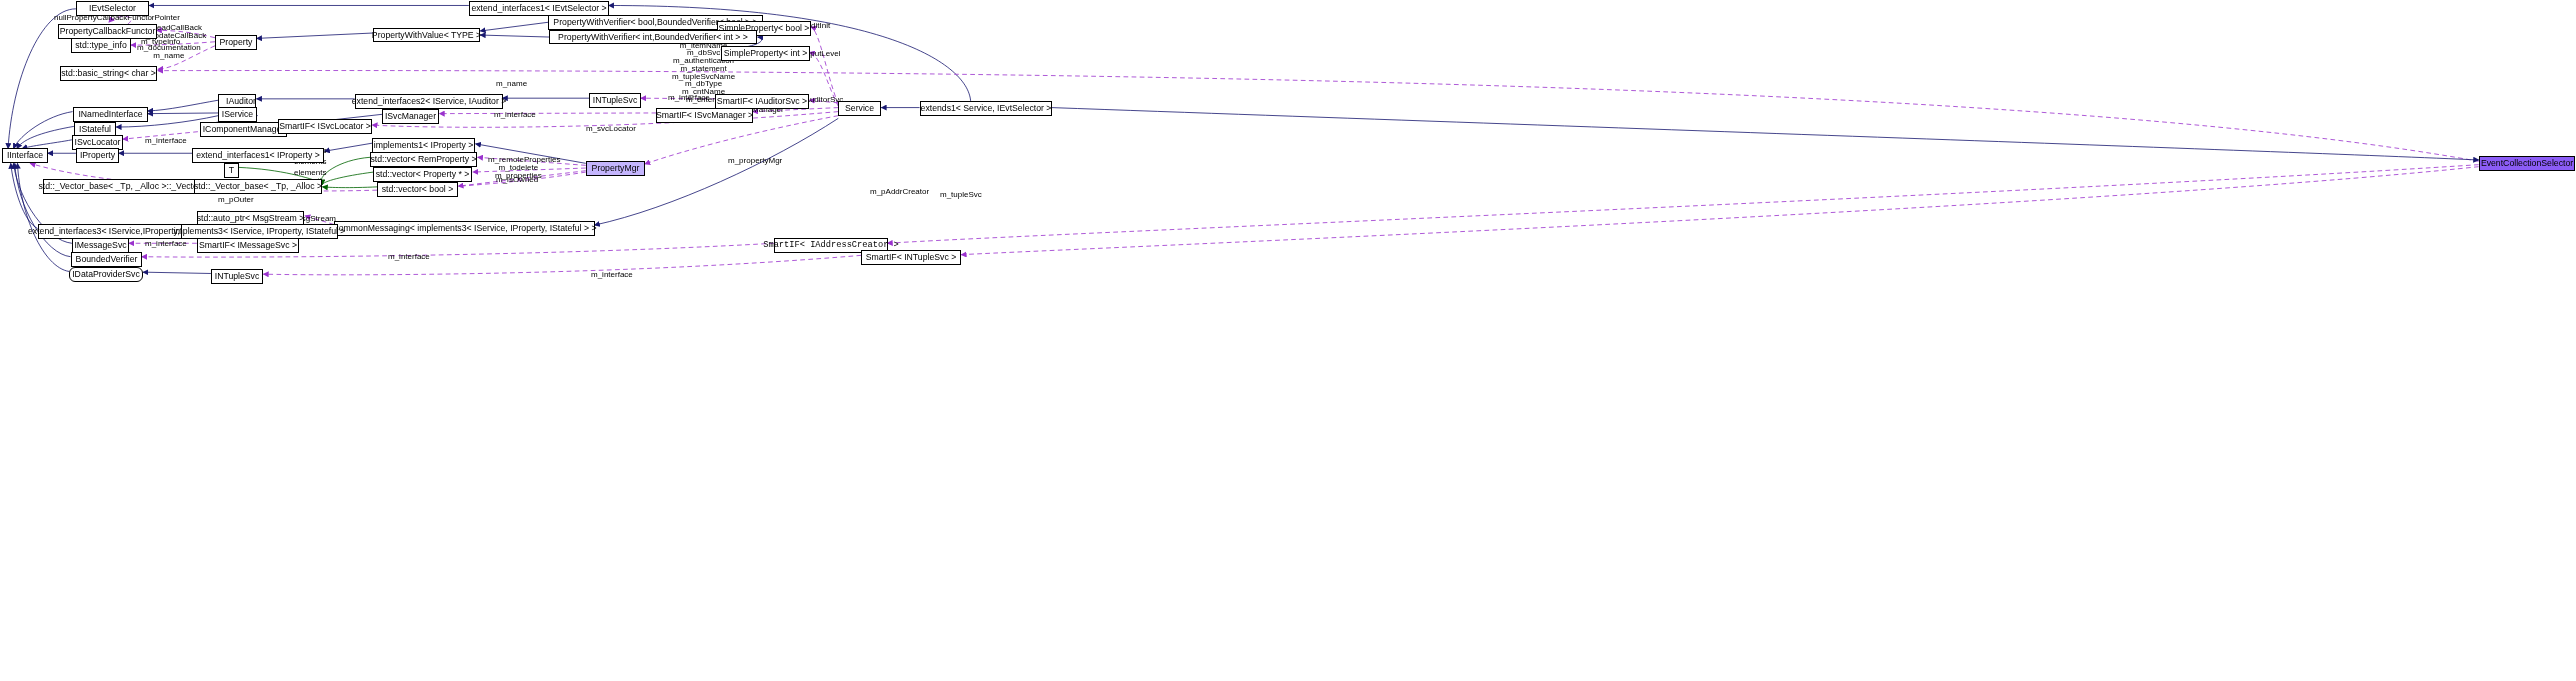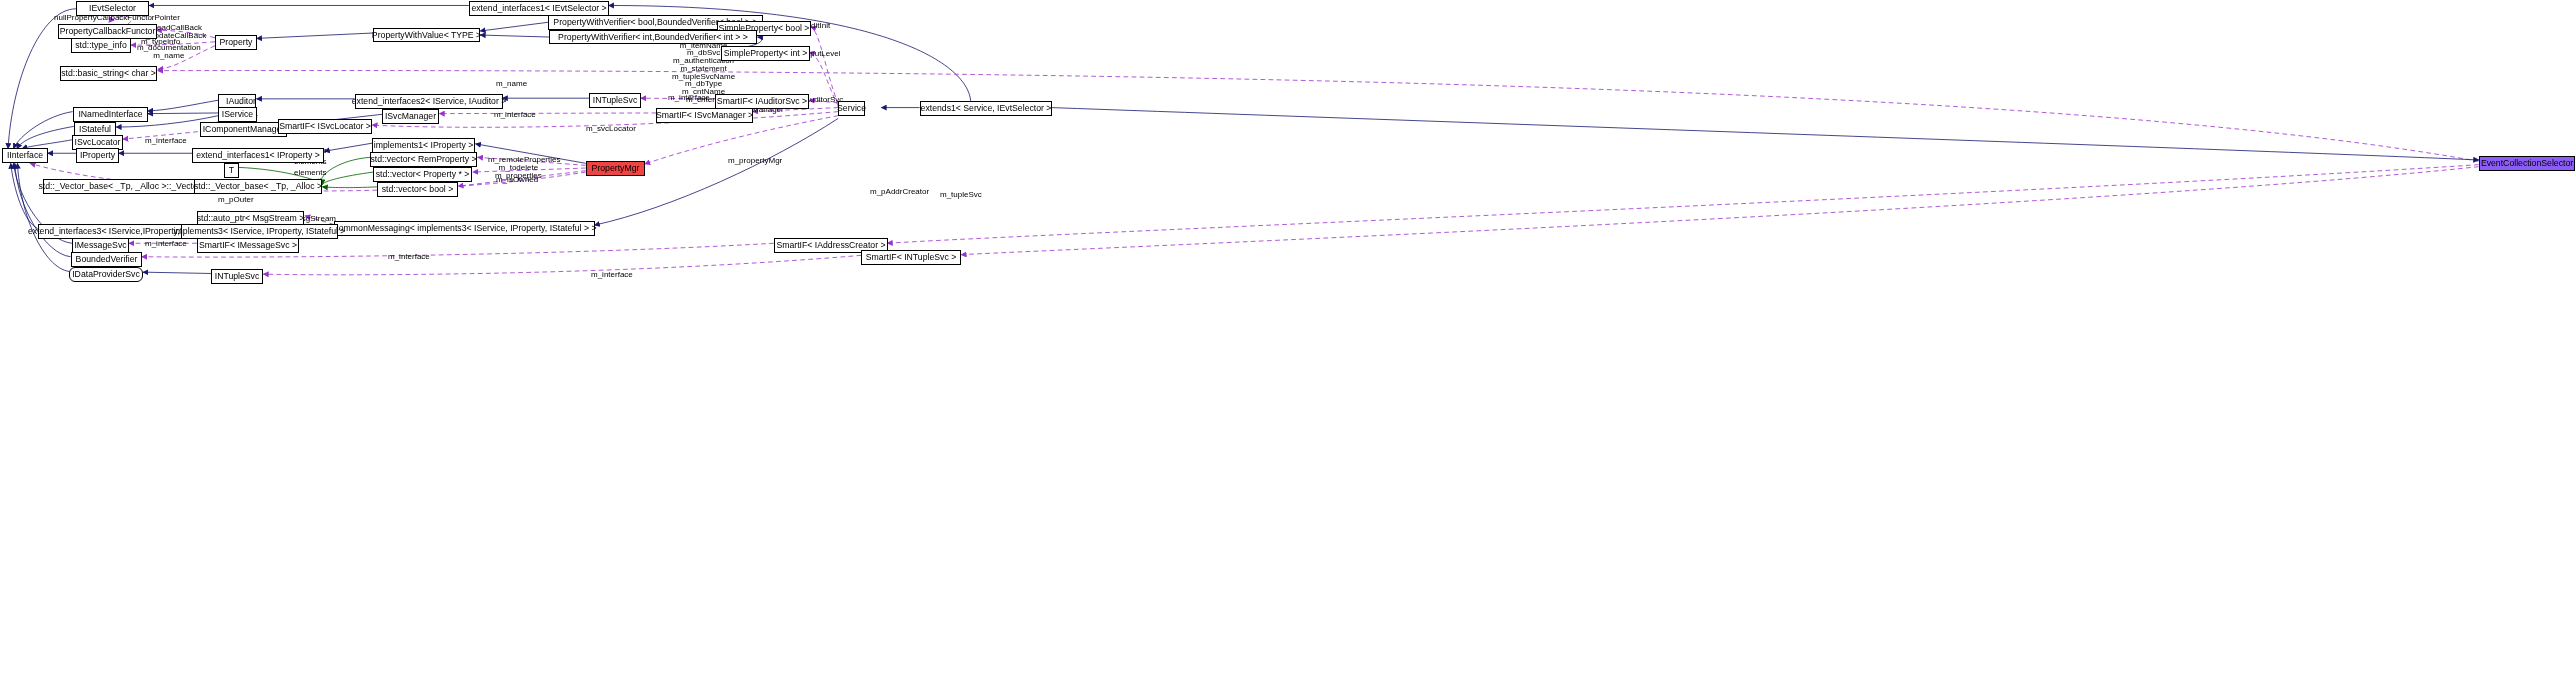--- a/index.html
+++ b/index.html
@@ -170,21 +170,21 @@
       </div>
       <div class="node" style="left: 355px; top: 94px; width: 148px; border-color: rgb(0, 0, 0); background: rgb(255, 255, 255); color: rgb(0, 0, 0);">
         <span>extend_interfaces2&lt; IService, IAuditor &gt;</span>
       </div>
       <div class="node" style="left: 589px; top: 93px; width: 52px; border-color: rgb(0, 0, 0); background: rgb(255, 255, 255); color: rgb(0, 0, 0);">
         <span>INTupleSvc</span>
       </div>
       <div class="node" style="left: 715px; top: 94px; width: 94px; border-color: rgb(0, 0, 0); background: rgb(255, 255, 255); color: rgb(0, 0, 0);">
         <span>SmartIF&lt; IAuditorSvc &gt;</span>
       </div>
-      <div class="node" style="left: 838px; top: 101px; width: 27px; border-color: rgb(0, 0, 0); background: rgb(255, 255, 255); color: rgb(0, 0, 0);">
+      <div class="node" style="left: 838px; top: 101px; width: 43px; border-color: rgb(0, 0, 0); background: rgb(255, 255, 255); color: rgb(0, 0, 0);">
         <span>Service</span>
       </div>
       <div class="node" style="left: 920px; top: 101px; width: 132px; border-color: rgb(0, 0, 0); background: rgb(255, 255, 255); color: rgb(0, 0, 0);">
         <span>extends1&lt; Service, IEvtSelector &gt;</span>
       </div>
       <div class="node" style="left: 73px; top: 107px; width: 75px; border-color: rgb(0, 0, 0); background: rgb(255, 255, 255); color: rgb(0, 0, 0);">
         <span>INamedInterface</span>
       </div>
       <div class="node" style="left: 218px; top: 107px; width: 39px; border-color: rgb(0, 0, 0); background: rgb(255, 255, 255); color: rgb(0, 0, 0);">
         <span>IService</span>
@@ -218,21 +218,21 @@
       </div>
       <div class="node" style="left: 192px; top: 148px; width: 132px; border-color: rgb(0, 0, 0); background: rgb(255, 255, 255); color: rgb(0, 0, 0);">
         <span>extend_interfaces1&lt; IProperty &gt;</span>
       </div>
       <div class="node" style="left: 2479px; top: 156px; width: 96px; border-color: rgb(0, 0, 0); background: #8b5cf6; color: rgb(0, 0, 0);">
         <span>EventCollectionSelector</span>
       </div>
       <div class="node" style="left: 370px; top: 152px; width: 107px; border-color: rgb(0, 0, 0); background: rgb(255, 255, 255); color: rgb(0, 0, 0);">
         <span>std::vector&lt; RemProperty &gt;</span>
       </div>
-      <div class="node" style="left: 586px; top: 161px; width: 59px; border-color: rgb(0, 0, 0); background: #ef4444; color: rgb(0, 0, 0); text-align: right;">
+      <div class="node" style="left: 586px; top: 161px; width: 59px; border-color: rgb(0, 0, 0); background: #c4b5fd; color: rgb(0, 0, 0); text-align: right;">
         <span>PropertyMgr</span>
       </div>
       <div class="node" style="left: 224px; top: 163px; width: 14.8px; border-color: rgb(0, 0, 0); background: rgb(255, 255, 255); color: rgb(0, 0, 0);">
         <span>T</span>
       </div>
       <div class="node" style="left: 373px; top: 167px; width: 99px; border-color: rgb(0, 0, 0); background: rgb(255, 255, 255); color: rgb(0, 0, 0);">
         <span>std::vector&lt; Property * &gt;</span>
       </div>
       <div class="node" style="left: 377px; top: 182px; width: 81px; border-color: rgb(0, 0, 0); background: rgb(255, 255, 255); color: rgb(0, 0, 0);">
         <span>std::vector&lt; bool &gt;</span>
@@ -248,21 +248,21 @@
       </div>
       <div class="node" style="left: 334px; top: 221px; width: 261px; border-color: rgb(0, 0, 0); background: rgb(255, 255, 255); color: rgb(0, 0, 0);">
         <span>CommonMessaging&lt; implements3&lt; IService, IProperty, IStateful &gt; &gt;</span>
       </div>
       <div class="node" style="left: 38px; top: 224px; width: 171px; border-color: rgb(0, 0, 0); background: rgb(255, 255, 255); color: rgb(0, 0, 0);">
         <span>extend_interfaces3&lt; IService,IProperty,IStateful &gt;</span>
       </div>
       <div class="node" style="left: 181px; top: 224px; width: 157px; border-color: rgb(0, 0, 0); background: rgb(255, 255, 255); color: rgb(0, 0, 0);">
         <span>implements3&lt; IService, IProperty, IStateful &gt;</span>
       </div>
-      <div class="node" style="left: 774px; top: 238px; width: 114px; border-color: rgb(0, 0, 0); background: rgb(255, 255, 255); color: rgb(0, 0, 0);">
+      <div class="node" style="left: 774px; top: 238px; width: 114px; border-color: rgb(0, 0, 0); background: rgb(255, 255, 255); color: rgb(0, 0, 0); font-family: Liberation Mono, monospace;">
         <span>SmartIF&lt; IAddressCreator &gt;</span>
       </div>
       <div class="node" style="left: 72px; top: 238px; width: 57px; border-color: rgb(0, 0, 0); background: rgb(255, 255, 255); color: rgb(0, 0, 0);">
         <span>IMessageSvc</span>
       </div>
       <div class="node" style="left: 197px; top: 238px; width: 102px; border-color: rgb(0, 0, 0); background: rgb(255, 255, 255); color: rgb(0, 0, 0);">
         <span>SmartIF&lt; IMessageSvc &gt;</span>
       </div>
       <div class="node" style="left: 861px; top: 250px; width: 100px; border-color: rgb(0, 0, 0); background: rgb(255, 255, 255); color: rgb(0, 0, 0);">
         <span>SmartIF&lt; INTupleSvc &gt;</span>

